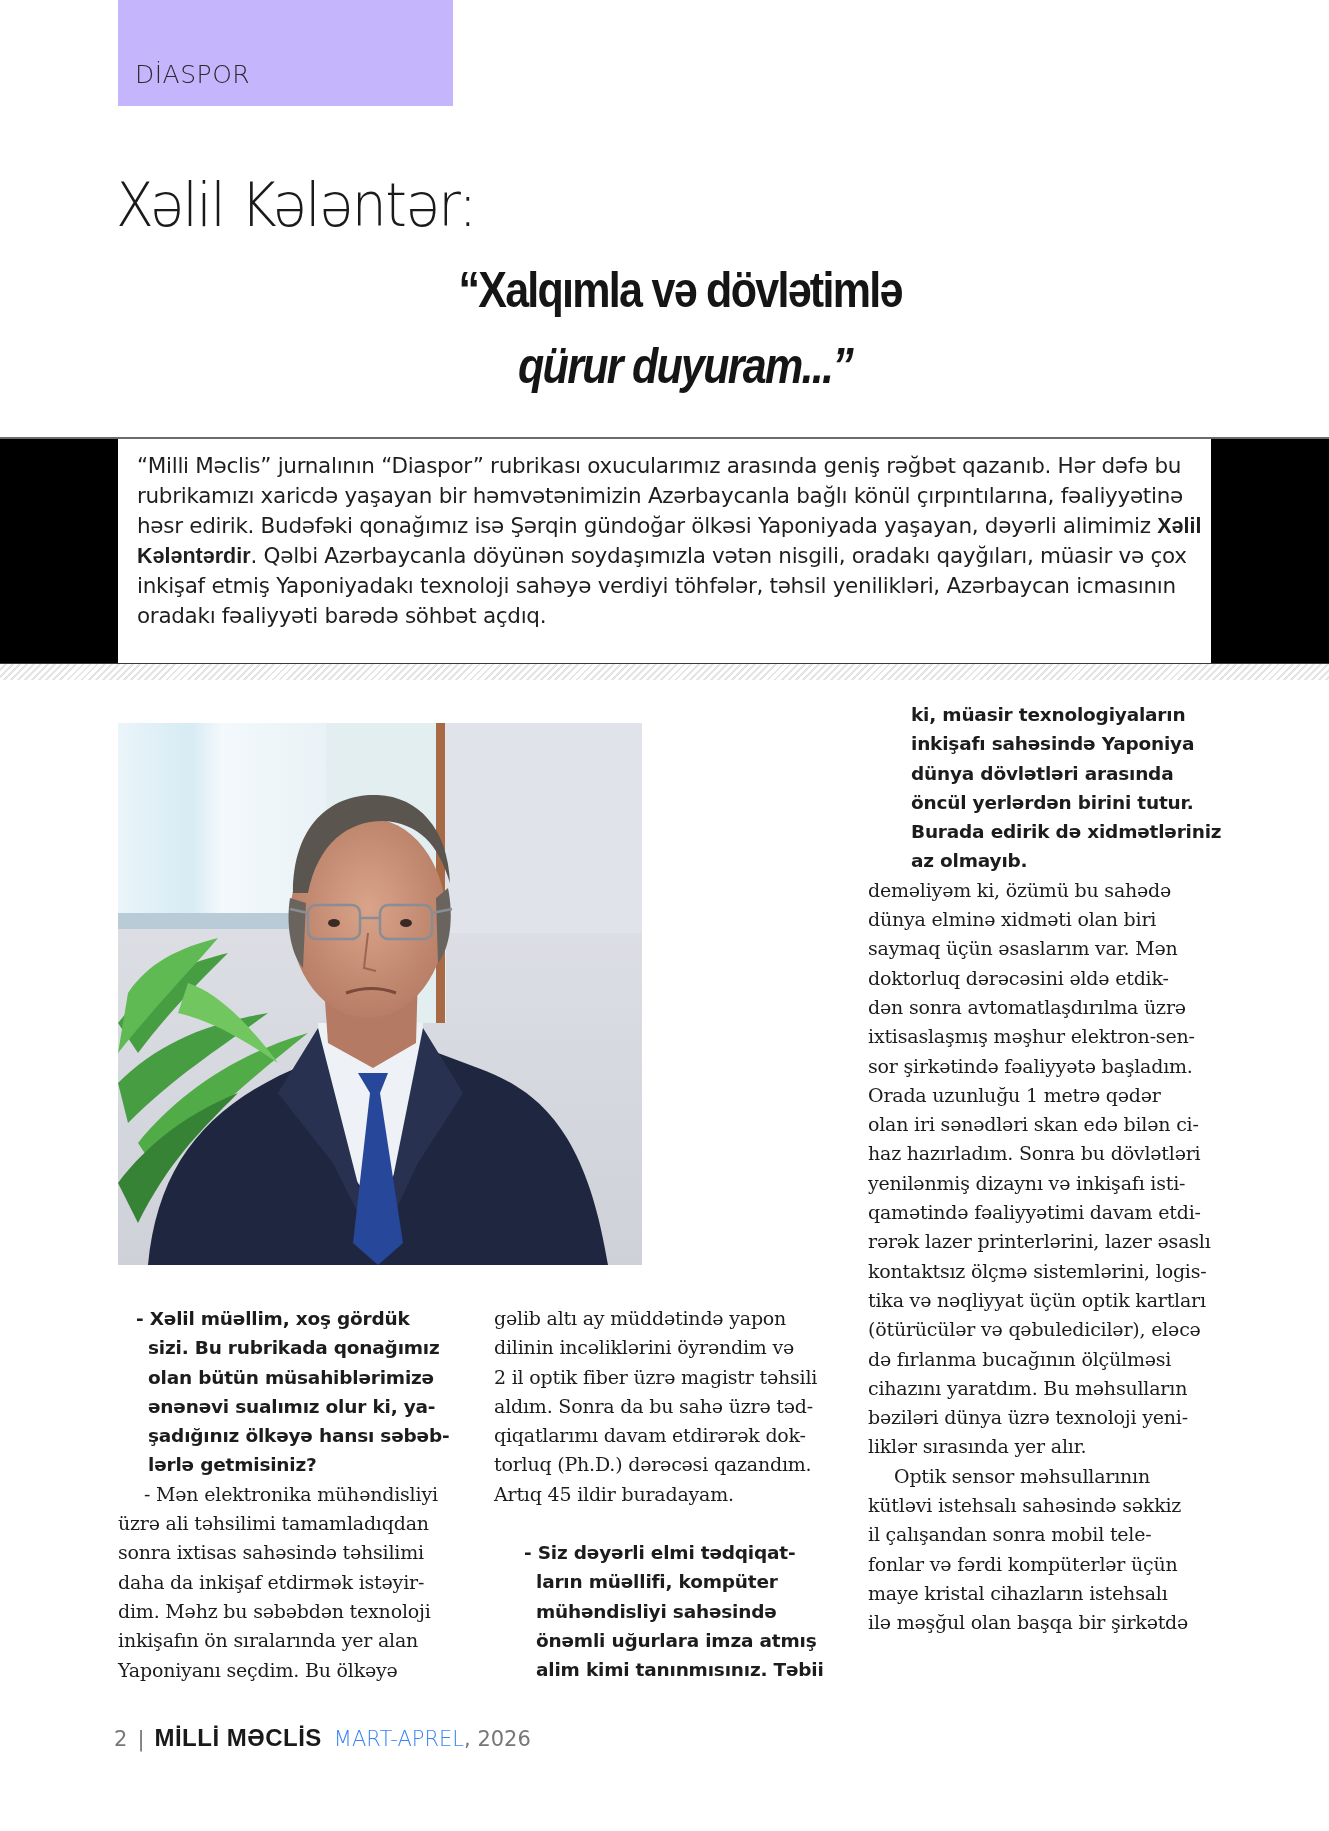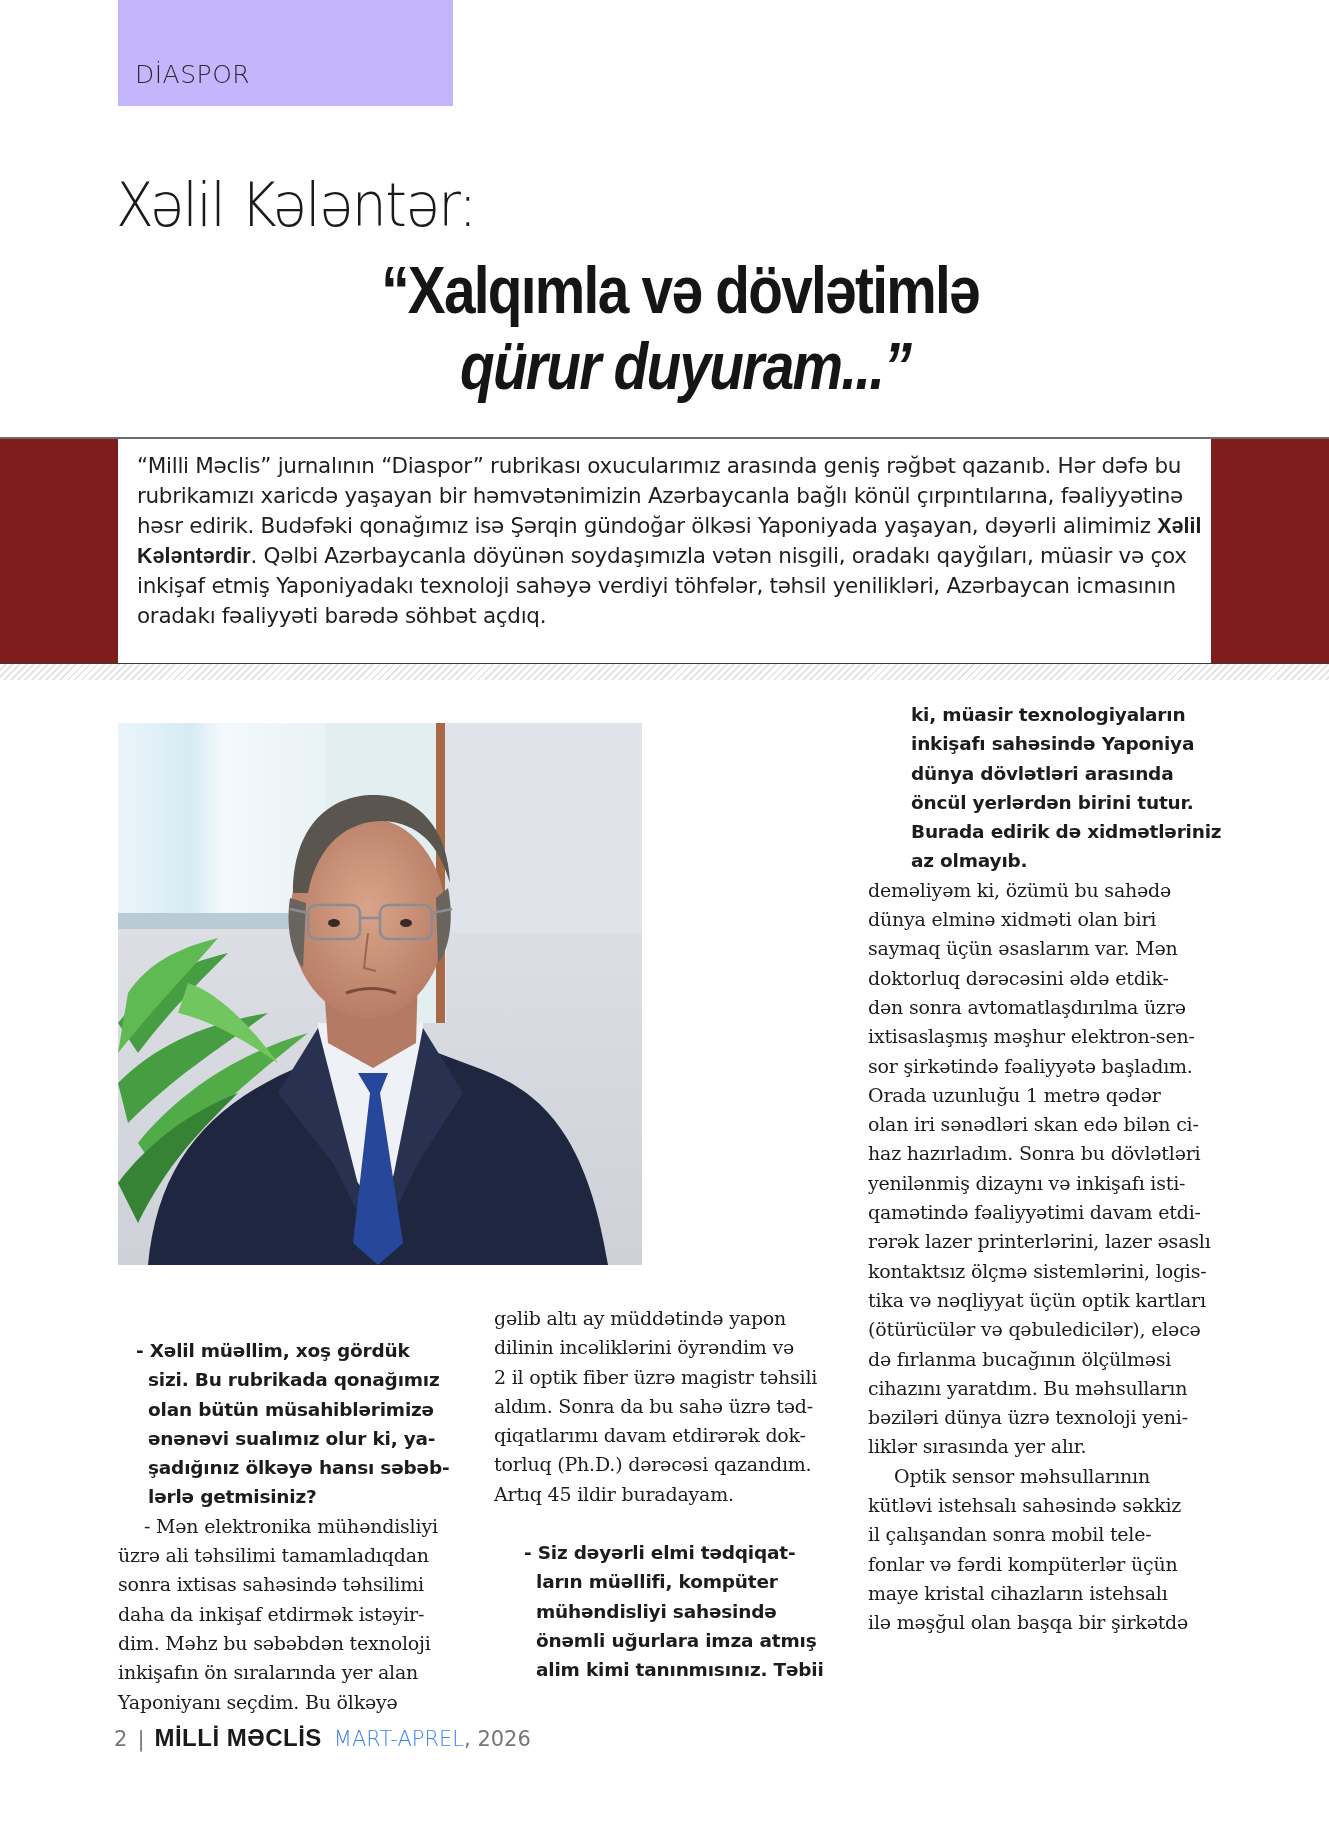--- a/index.html
+++ b/index.html
@@ -4,39 +4,39 @@
 <style>
   html, body { margin: 0; padding: 0; background: #ffffff; }
   body { width: 1329px; height: 1831px; position: relative; overflow: hidden; color: #1e1e1e; }
   .abs { position: absolute; }
 
   .section-tag { left: 118px; top: 0; width: 335px; height: 106px; background: #c4b5fd; }
   .section-tag span { position: absolute; left: 17px; top: 60px; font-family: "DejaVu Sans", sans-serif; font-size: 25px; letter-spacing: 0.5px; color: #2a2a2a; font-weight: 300; }
 
   .title-name { left: 116px; top: 170px; font-family: "DejaVu Sans", sans-serif; font-size: 60px; font-weight: 300; color: #1a1a1a; letter-spacing: -1.5px; transform: scaleX(0.92); transform-origin: left; white-space: nowrap; }
 
-  .headline { left: 300px; width: 760px; text-align: center; font-family: "Liberation Sans", sans-serif; font-weight: 700; font-size: 66px; line-height: 76px; color: #151515; letter-spacing: -2px; white-space: nowrap; }
+  .headline { left: 300px; width: 760px; text-align: center; font-family: "Liberation Sans", sans-serif; font-weight: 700; font-size: 50px; line-height: 76px; color: #151515; letter-spacing: -2px; white-space: nowrap; }
   .headline .ln { display: block; transform: scaleX(0.86); transform-origin: center; }
   .headline-1 { top: 252px; }
   .headline-2 { top: 328px; left: 305px; font-style: italic; }
 
-  .band { left: 0; top: 437px; width: 1329px; height: 227px; background: #7f1d1d; border-top: 2px solid #6b6b6b; border-bottom: 1px solid #3a3a3a; box-sizing: border-box; }
+  .band { left: 0; top: 437px; width: 1329px; height: 227px; background: #000000; border-top: 2px solid #6b6b6b; border-bottom: 1px solid #3a3a3a; box-sizing: border-box; }
   .band-box { position: absolute; left: 118px; top: 0; width: 1093px; height: 100%; background: #ffffff; }
   .band-box p { margin: 0; position: absolute; left: 19px; top: 12px; width: 1065px; font-family: "DejaVu Sans", sans-serif; font-size: 21.5px; line-height: 30px; color: #1e1e1e; letter-spacing: -0.3px; }
   .band-box b { font-family: "Liberation Sans", sans-serif; font-weight: 700; letter-spacing: 0; }
   .hatch { left: 0; top: 664px; width: 1329px; height: 16px;
     background: repeating-linear-gradient(135deg, #ffffff 0 3px, #e4e4e4 3px 5px); }
 
   .photo { left: 118px; top: 723px; width: 524px; height: 542px; overflow: hidden; }
 
   .col { font-family: "DejaVu Serif", serif; font-size: 19px; line-height: 29.3px; color: #1c1c1c; letter-spacing: -0.2px; }
   .col .q { font-family: "DejaVu Sans", sans-serif; font-weight: 700; font-size: 18.5px; line-height: 29.3px; letter-spacing: -0.2px; }
 
   .col-left { left: 118px; top: 1304px; width: 332px; }
-  .col-left .q { padding-left: 30px; text-indent: -12px; margin-top: 32px; }
+  .col-left .q { padding-left: 30px; text-indent: -12px; }
   .col-mid { left: 494px; top: 1304px; width: 330px; }
   .col-mid .q { padding-left: 42px; text-indent: -12px; margin-top: 29px; }
   .col-right { left: 868px; top: 700px; width: 345px; }
   .col-right .q { padding-left: 43px; }
 
   .line { display: block; white-space: nowrap; }
 
   .footer { left: 114px; top: 1724px; font-family: "DejaVu Sans", sans-serif; font-size: 21px; color: #777; white-space: nowrap; }
   .footer .sep { color: #777; margin: 0 10px; }
   .footer .brand { font-family: "Liberation Sans", sans-serif; font-weight: 700; color: #1a1a1a; font-size: 24px; letter-spacing: 0.5px; }

